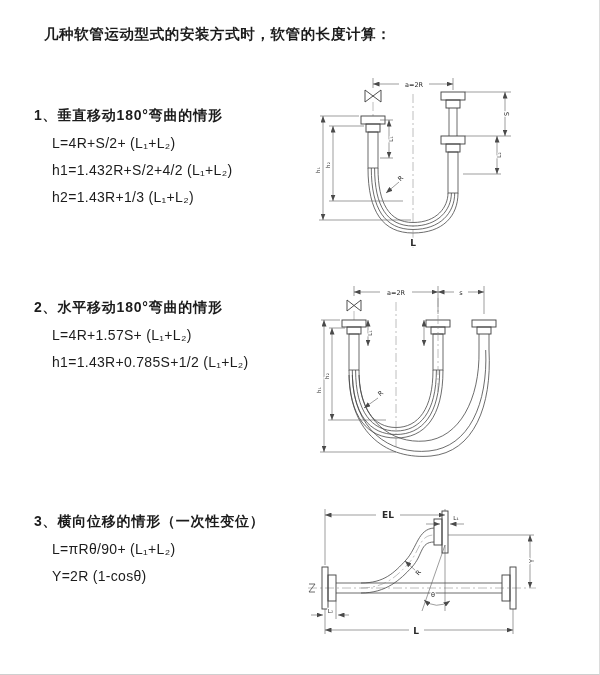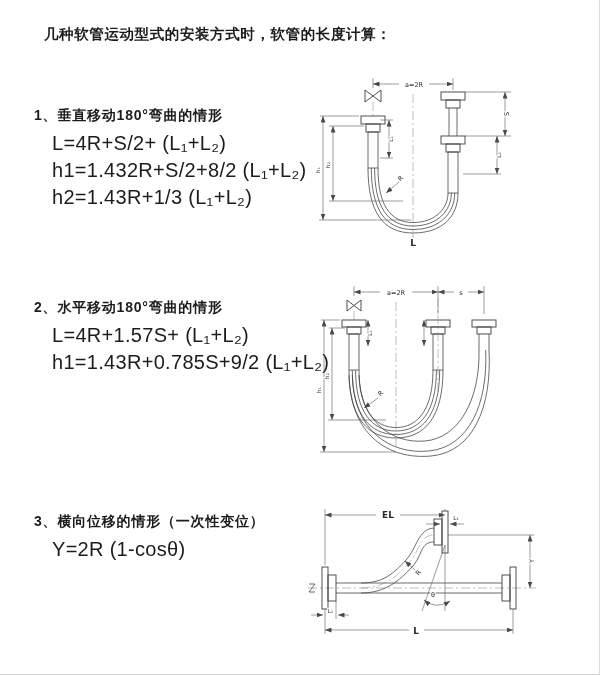--- a/index.html
+++ b/index.html
@@ -8,53 +8,54 @@
     font-family:"Liberation Sans","DejaVu Sans",sans-serif;color:#1c1c1c;
     overflow:hidden;box-sizing:border-box;
     border-right:1px solid #dcdcdc;border-bottom:1px solid #cfcfcf;
   }
   .title{
     position:absolute;left:44px;top:25px;font-size:14.5px;font-weight:700;
     letter-spacing:.6px;
   }
   .sec{position:absolute;left:34px;}
   .sec .h{font-size:14px;font-weight:700;letter-spacing:.8px;line-height:19px;}
-  .sec .f{font-size:20px;font-weight:500;letter-spacing:.3px;margin-top:8.5px;line-height:18.5px;margin-left:18px;}
+  .sec .f{font-size:14px;font-weight:500;letter-spacing:.3px;margin-top:8.5px;line-height:18.5px;margin-left:18px;}
   svg{position:absolute;overflow:visible;}
   .geo{stroke:#474747;stroke-width:.95;fill:none;}
   .geo2{stroke:#474747;stroke-width:.8;fill:none;}
   .dim{stroke:#5a5a5a;stroke-width:.6;fill:none;}
   .cl{stroke:#8a8a8a;stroke-width:.55;fill:none;stroke-dasharray:9 3 2 3;}
   svg text{fill:#2a2a2a;font-family:"DejaVu Sans","Liberation Sans",sans-serif;}
   .dt{font-size:6.5px;paint-order:stroke;stroke:#fff;stroke-width:2.4px;}
   .dts{font-size:5.6px;paint-order:stroke;stroke:#fff;stroke-width:2.2px;}
   .big{font-size:9px;font-weight:600;paint-order:stroke;stroke:#fff;stroke-width:2.4px;}
 </style>
 </head>
 <body>
 
 <div class="page">
 
   <div class="title">几种软管运动型式的安装方式时，软管的长度计算：</div>
 
   <div class="sec" style="top:106px">
     <div class="h">1、垂直移动180°弯曲的情形</div>
     <div class="f">L=4R+S/2+ (L₁+L₂)</div>
-    <div class="f">h1=1.432R+S/2+8/2 (L₁+L₂)</div>
+    <div class="f">h1=1.432R+S/2+4/2 (L₁+L₂)</div>
     <div class="f">h2=1.43R+1/3 (L₁+L₂)</div>
   </div>
 
   <div class="sec" style="top:298px">
     <div class="h">2、水平移动180°弯曲的情形</div>
     <div class="f">L=4R+1.57S+ (L₁+L₂)</div>
-    <div class="f">h1=1.43R+0.785S+9/2 (L₁+L₂)</div>
+    <div class="f">h1=1.43R+0.785S+1/2 (L₁+L₂)</div>
   </div>
 
   <div class="sec" style="top:512px">
     <div class="h">3、横向位移的情形（一次性变位）</div>
+    <div class="f">L=πRθ/90+ (L₁+L₂)</div>
     <div class="f">Y=2R (1-cosθ)</div>
   </div>
 
   <svg style="left:313px;top:70px" width="207" height="187" viewBox="0 0 207 187">
     <defs>
       <marker id="a1" markerUnits="userSpaceOnUse" markerWidth="7" markerHeight="5" refX="6.5" refY="2.5" orient="auto">
         <path d="M0,0 L6.5,2.5 L0,5 Z" fill="#4a4a4a"></path>
       </marker>
       <marker id="a1r" markerUnits="userSpaceOnUse" markerWidth="7" markerHeight="5" refX="6.5" refY="2.5" orient="auto-start-reverse">
         <path d="M0,0 L6.5,2.5 L0,5 Z" fill="#4a4a4a"></path>

